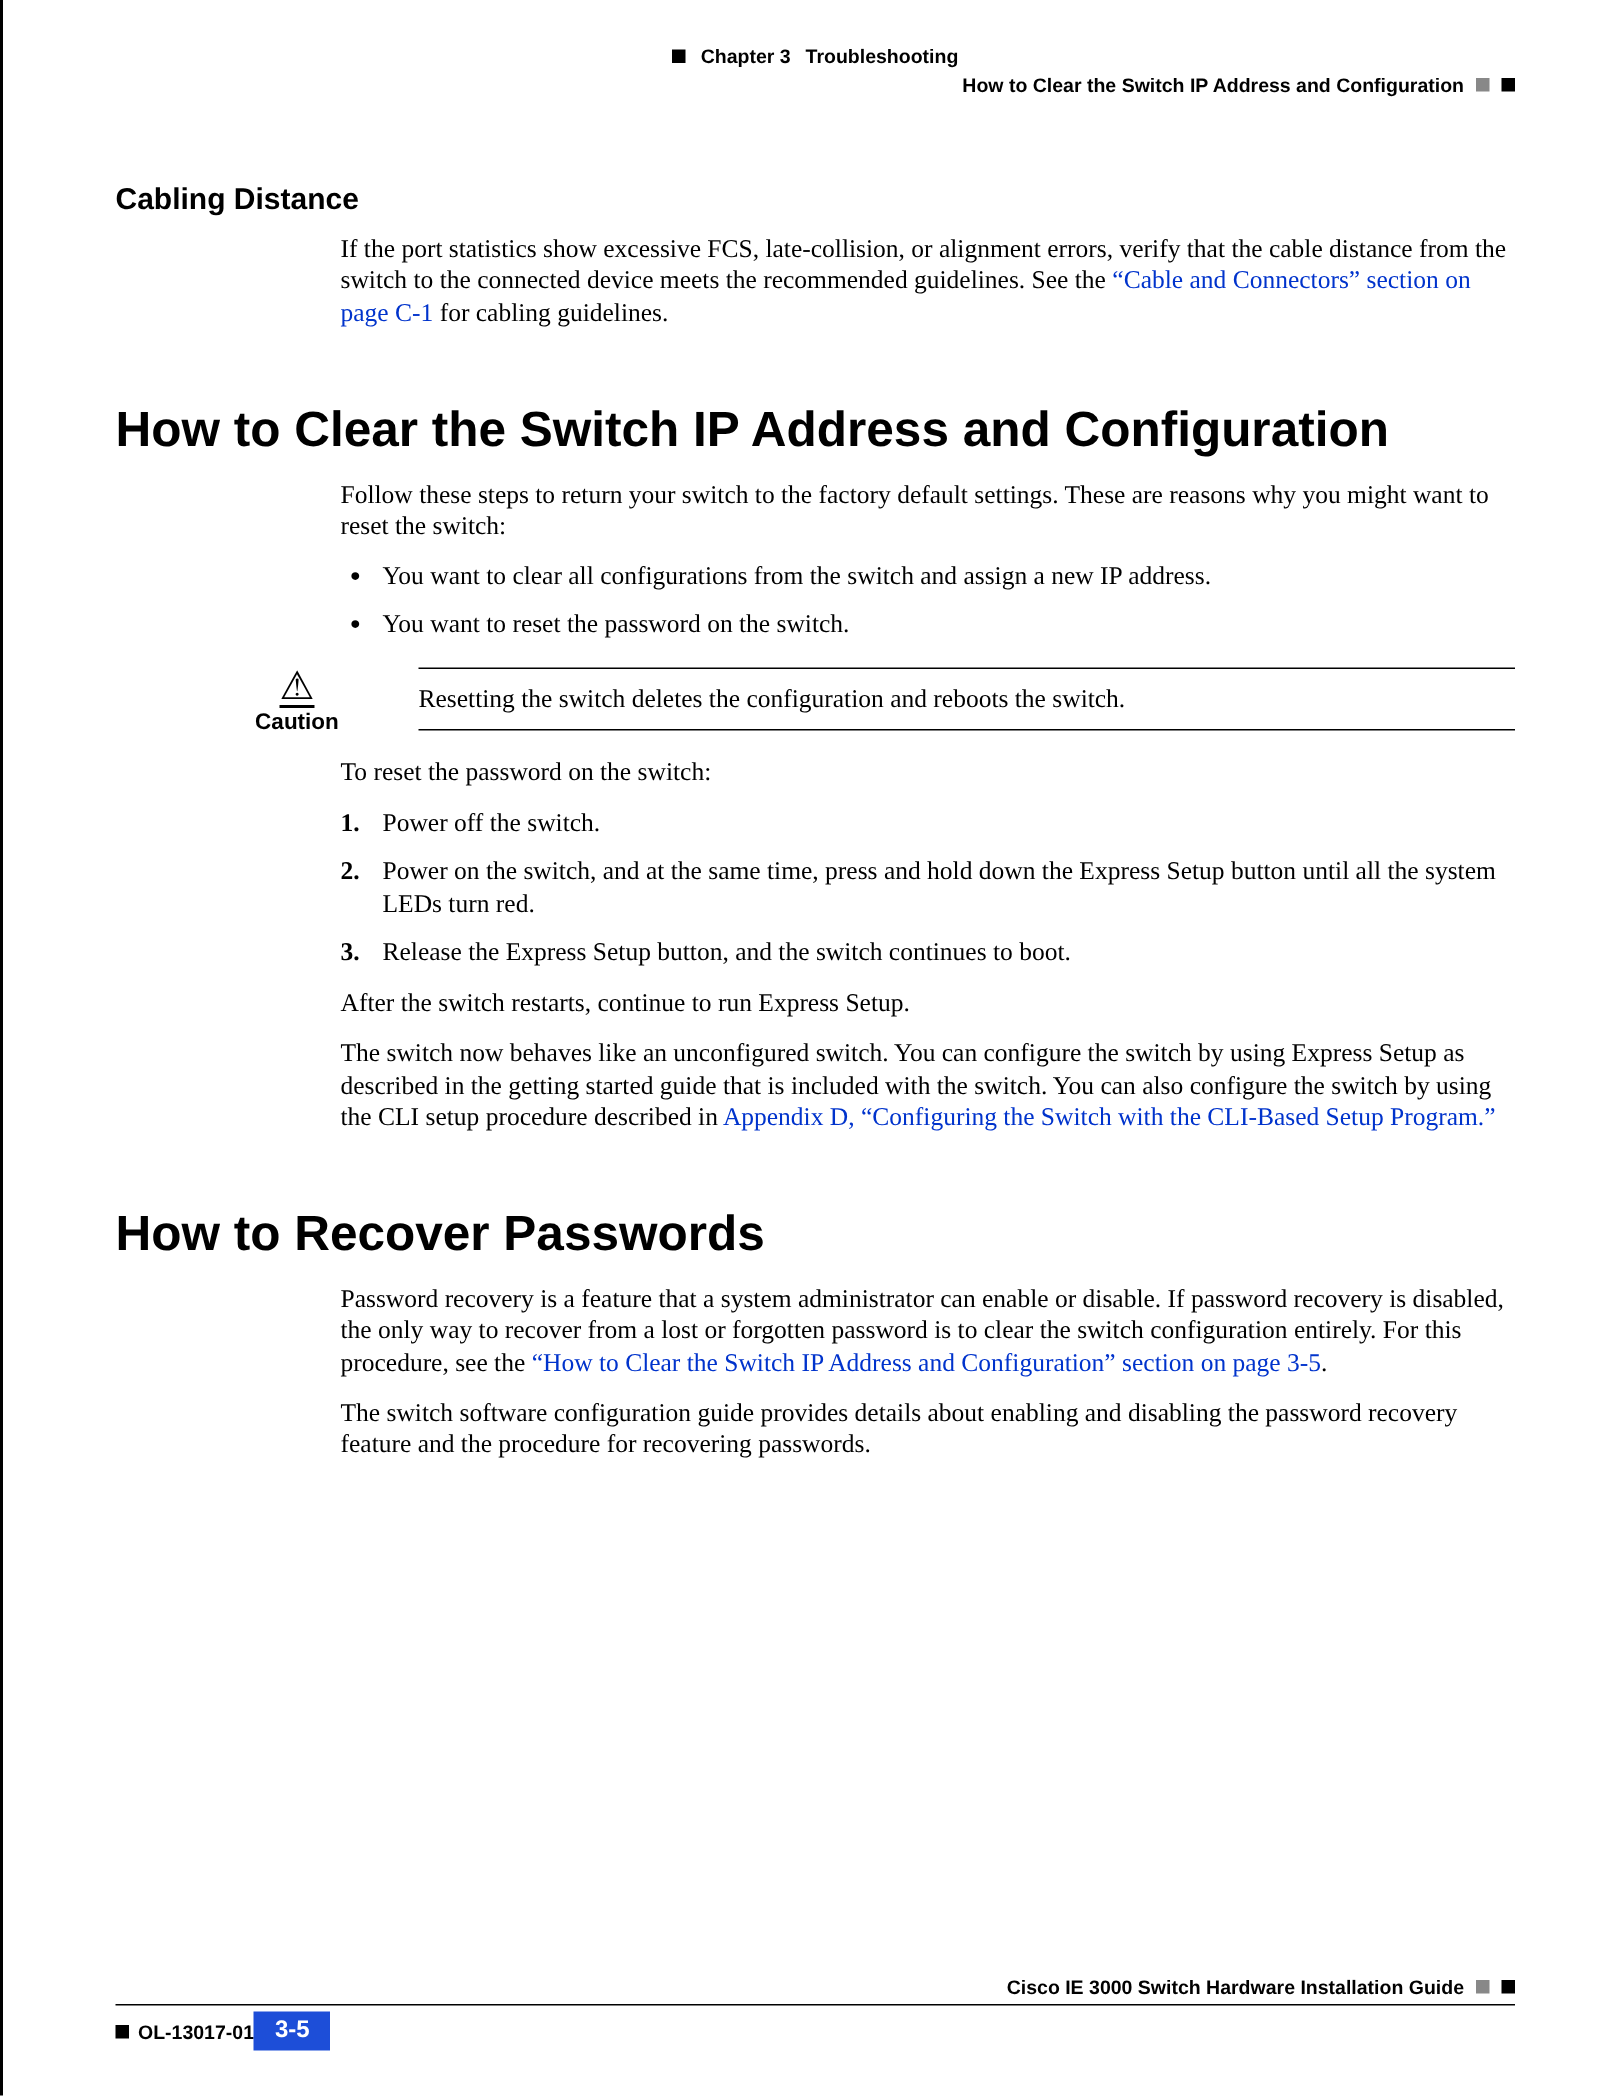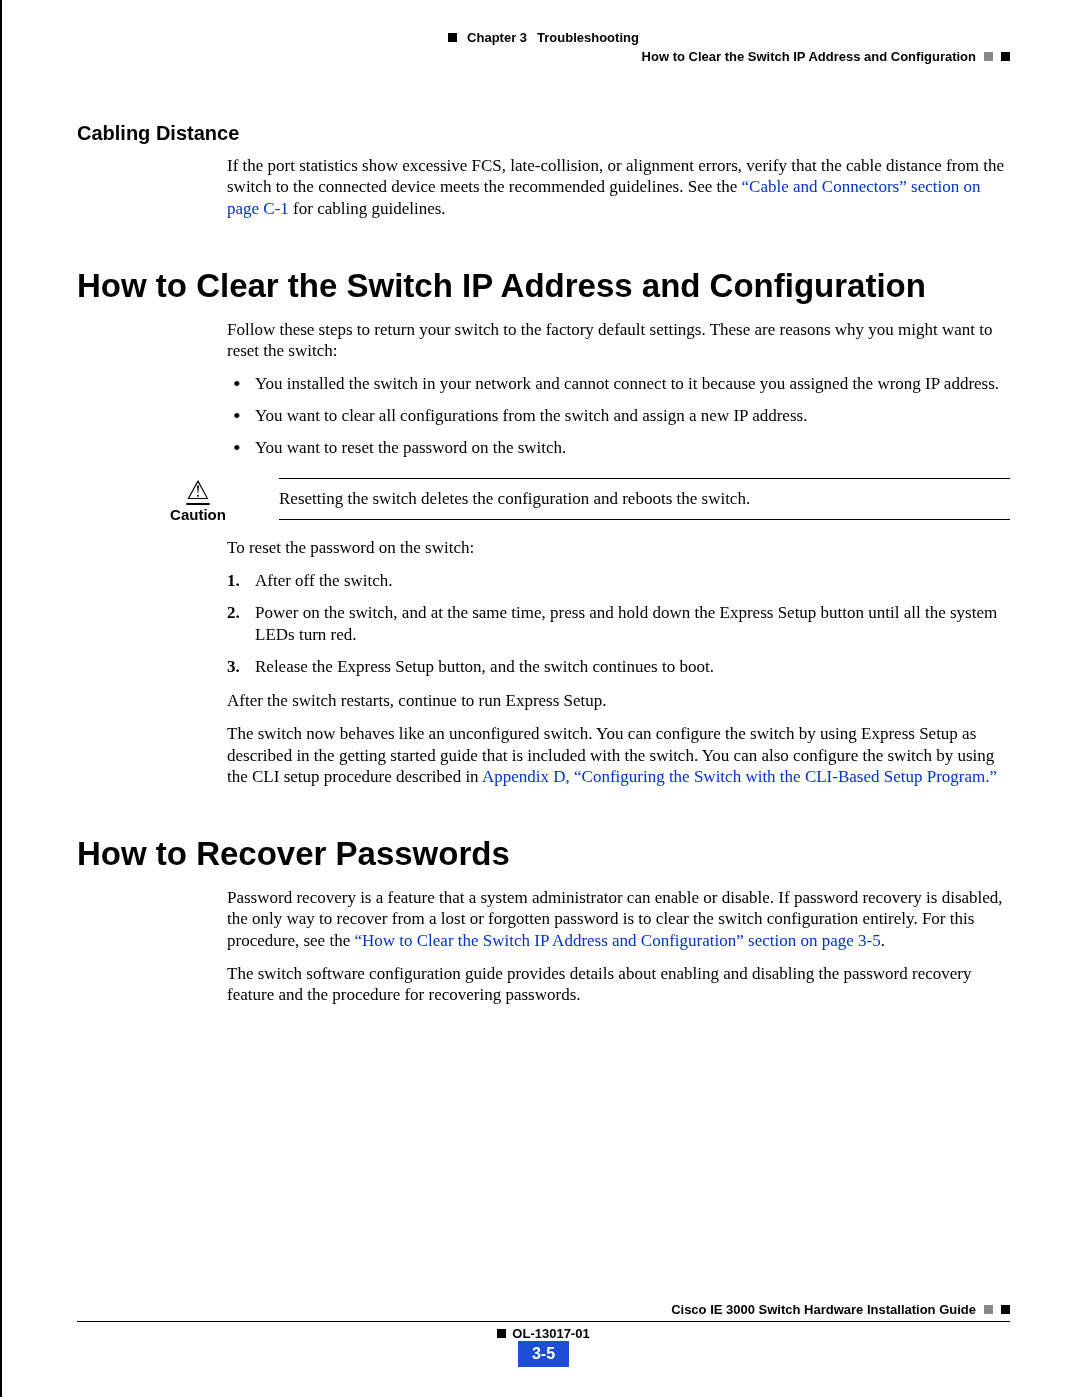--- a/index.html
+++ b/index.html
@@ -153,21 +153,20 @@
     font-family: Arial, Helvetica, sans-serif;
     font-weight: bold;
     font-size: 13px;
     gap: 8px;
     margin-bottom: 4px;
   }
   .footer-row2 {
     display: flex;
     justify-content: flex-start;
     align-items: center;
-    flex-direction: column;
   }
   .footer-doc {
     font-family: Arial, Helvetica, sans-serif;
     font-weight: bold;
     font-size: 13px;
     display: flex;
     align-items: center;
     gap: 6px;
   }
   .page-num-box {
@@ -199,37 +198,36 @@
 
   <div class="h3">Cabling Distance</div>
   <div class="body-text">
     <span>If the port statistics show excessive FCS, late-collision, or alignment errors, verify that the cable distance from the switch to the connected device meets the recommended guidelines. See the </span><span class="link">“Cable and Connectors” section on page C-1</span><span> for cabling guidelines.</span>
   </div>
 
   <div class="h1">How to Clear the Switch IP Address and Configuration</div>
   <div class="body-text">Follow these steps to return your switch to the factory default settings. These are reasons why you might want to reset the switch:</div>
 
   <ul class="bullets">
-    <li>You installed the switch in your network and cannot connect to it because you assigned the wrong IP address.</li>
     <li>You want to clear all configurations from the switch and assign a new IP address.</li>
     <li>You want to reset the password on the switch.</li>
   </ul>
 
   <div class="caution-block">
     <div class="caution-left">
       <span class="caution-icon">⚠</span>
       <span class="caution-label">Caution</span>
     </div>
     <div class="caution-right">Resetting the switch deletes the configuration and reboots the switch.</div>
   </div>
 
   <div class="body-text">To reset the password on the switch:</div>
 
   <ol class="steps" style="counter-reset: step;">
-    <li>After off the switch.</li>
+    <li>Power off the switch.</li>
     <li>Power on the switch, and at the same time, press and hold down the Express Setup button until all the system LEDs turn red.</li>
     <li>Release the Express Setup button, and the switch continues to boot.</li>
   </ol>
 
   <div class="body-text">After the switch restarts, continue to run Express Setup.</div>
 
   <div class="body-text">
     <span>The switch now behaves like an unconfigured switch. You can configure the switch by using Express Setup as described in the getting started guide that is included with the switch. You can also configure the switch by using the CLI setup procedure described in </span><span class="link">Appendix D, “Configuring the Switch with the CLI-Based Setup Program.”</span>
   </div>
 

